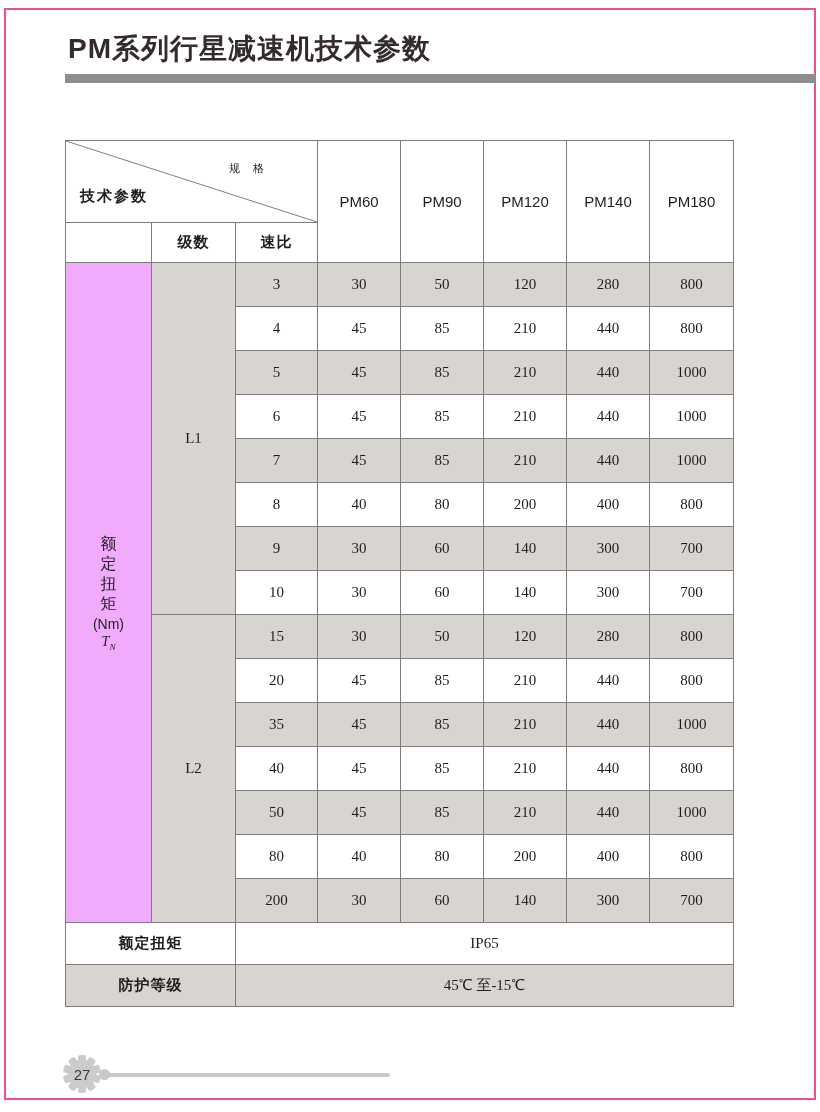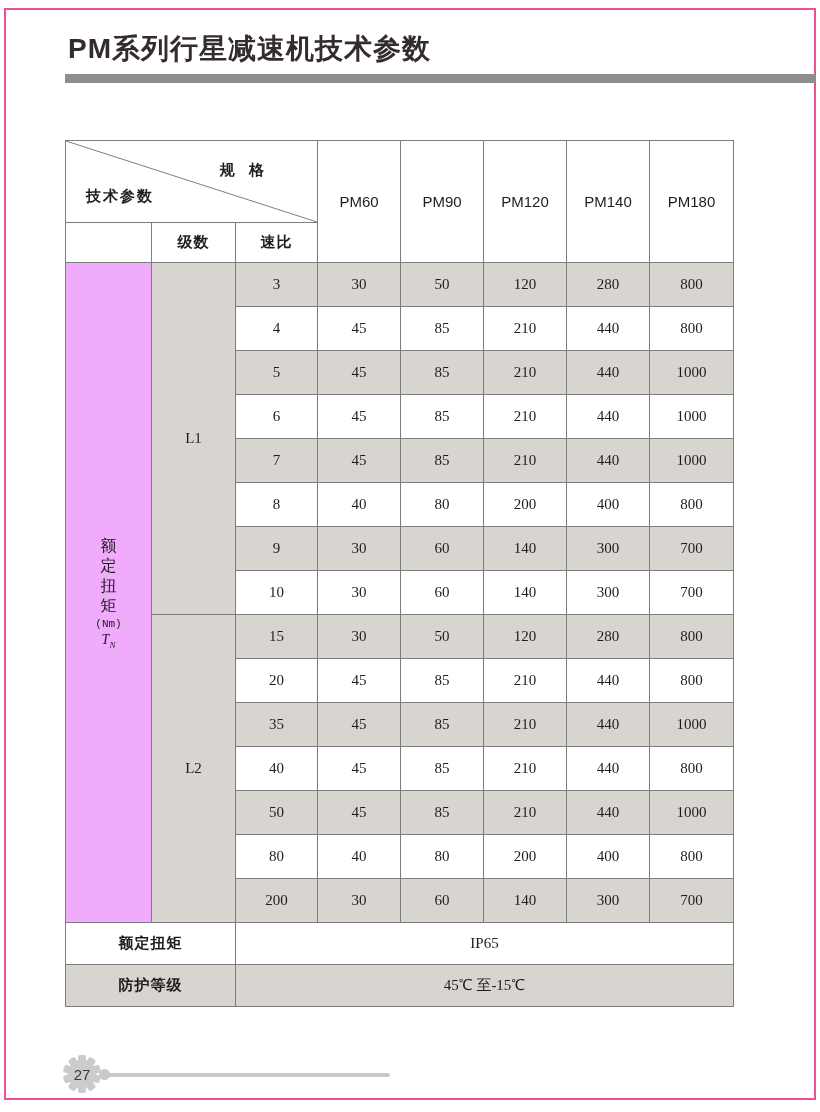--- a/index.html
+++ b/index.html
@@ -42,40 +42,40 @@
   col.c1{width:86px}col.c2{width:84px}col.c3{width:82px}
   col.cp{width:83px}col.cp-last{width:84px}
   tr.hrow1{height:82px}
   tr.hrow2{height:40px}
   tr.drow{height:44px}
   tr.frow{height:42px}
   td.corner{position:relative;padding:0;}
   td.corner svg.diag{position:absolute;left:0;top:0;width:100%;height:100%;display:block;}
   .corner-spec{
     position:absolute;right:48px;top:20px;
-    font-weight:bold;font-size:15px;letter-spacing:5px;
+    font-weight:normal;font-size:11px;letter-spacing:5px;
   }
   .corner-param{
-    position:absolute;left:20px;bottom:16px;
+    position:absolute;left:14px;bottom:16px;
     font-weight:bold;font-size:15px;letter-spacing:2px;
   }
   td.pmcol{font-size:15px;font-family:"Liberation Sans",sans-serif;}
   td.subhead{font-weight:bold;font-size:15px;letter-spacing:1px;}
   td.num,td.ratio{font-family:"Liberation Serif",serif;font-size:15px;}
   td.stage{
     background:var(--shaded-cell);
     font-family:"Liberation Serif",serif;font-size:15px;margin-left:23px;
   }
   td.torque{background:#f0abfc;}
   tr.drow:nth-child(odd) > td:not(.torque):not(.stage){background:var(--shaded-cell);}
   .vchars{
     width:18px;margin:0 auto;word-break:break-all;
     font-family:"Liberation Serif",serif;font-size:16px;line-height:1.25;
   }
-  .tq-unit{font-family:Liberation Mono, monospace;font-size:11px;margin-top:2px;}
+  .tq-unit{font-family:Liberation Sans, sans-serif;font-size:14px;margin-top:2px;}
   .tq-sym{font-family:"Liberation Serif",serif;font-size:14px;font-style:italic;margin-top:2px;text-align:center;}
   .tq-sym sub{font-size:9px;font-style:italic;}
   td.flabel{font-weight:bold;font-size:15px;letter-spacing:1px;}
   td.fvalue{font-family:"Liberation Serif",serif;font-size:15px;}
   tr.shade-row > td{background:var(--shaded-cell);}
   .footer-decor{position:absolute;left:0;top:1052px;width:820px;height:50px;text-align:center;}
   .footer-line{
     position:absolute;left:102px;top:21px;width:288px;height:4px;
     background:var(--footer-gray);border-radius:2px;
   }

